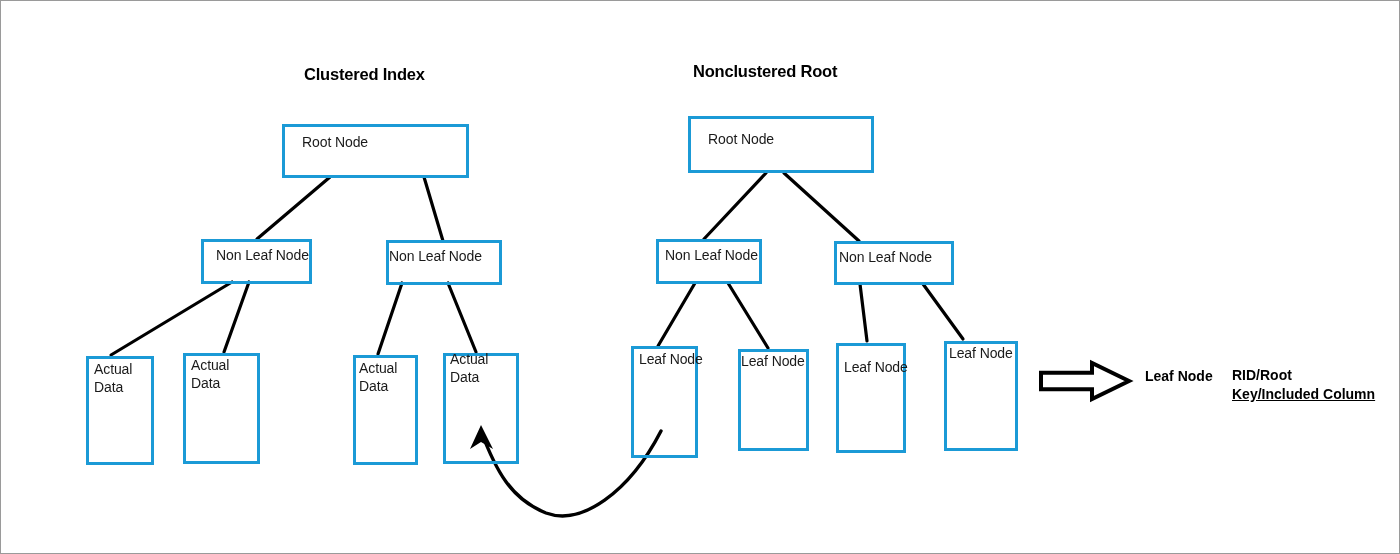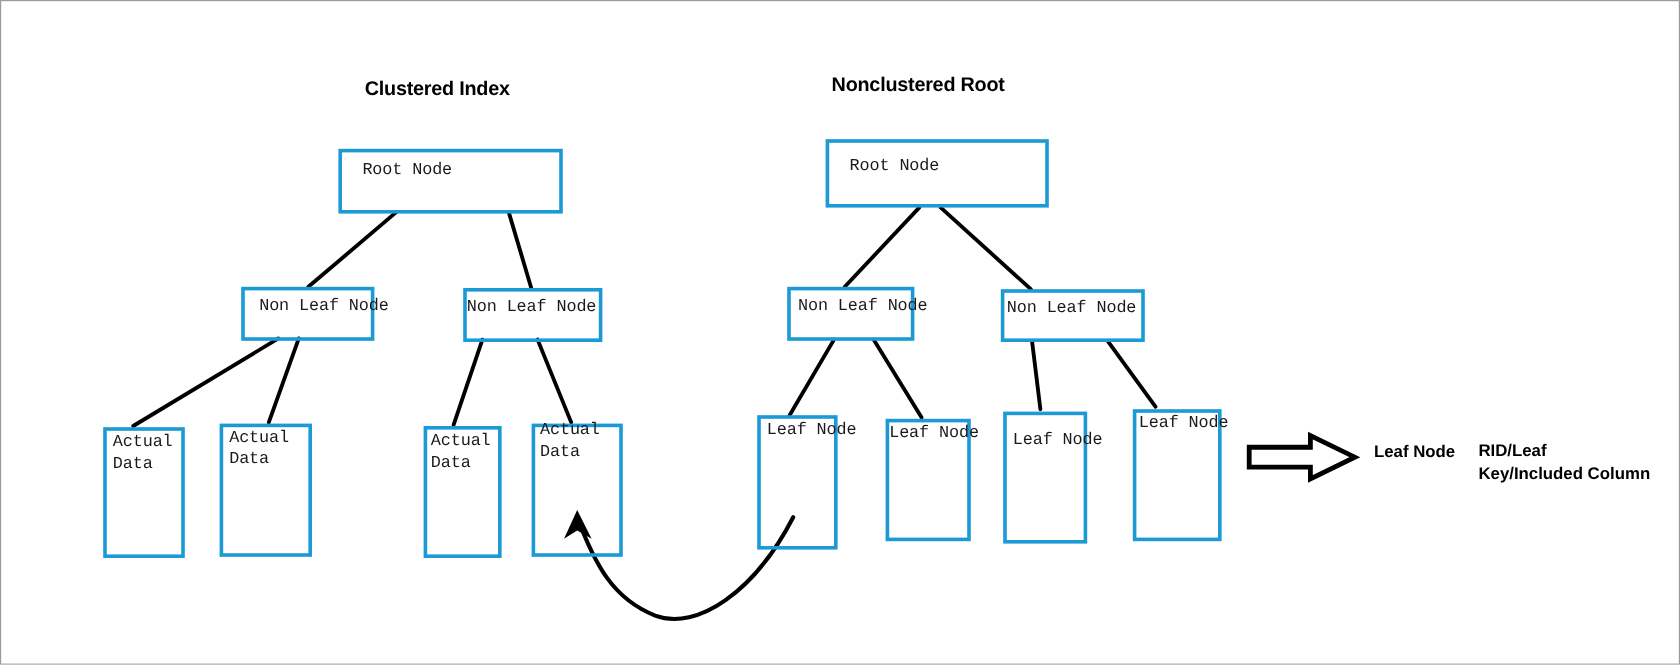--- a/index.html
+++ b/index.html
@@ -37,21 +37,21 @@
     letter-spacing: -0.2px;
   }
   .node {
     position: absolute;
     border: 3px solid #1b9ad6;
     background: transparent;
     box-sizing: border-box;
   }
   .node-label {
     position: absolute;
-    font-family: Liberation Mono, monospace;
+    font-family: Liberation Sans, sans-serif;
     font-size: 14px;
     color: #1a1a1a;
     white-space: nowrap;
     line-height: 1.28;
     letter-spacing: -0.1px;
   }
   .node-label.wrap {
     white-space: normal;
     width: 62px;
   }
@@ -123,17 +123,17 @@
       <div class="node-label" style="left: 638px; top: 350px; color: rgb(26, 26, 26);">Leaf Node</div>
       <div class="node" style="left: 737px; top: 348px; width: 71px; height: 102px; border-color: rgb(27, 154, 214);"></div>
       <div class="node-label" style="left: 740px; top: 352px; color: rgb(26, 26, 26);">Leaf Node</div>
       <div class="node" style="left: 835px; top: 342px; width: 70px; height: 110px; border-color: rgb(27, 154, 214);"></div>
       <div class="node-label" style="left: 843px; top: 358px; color: rgb(26, 26, 26);">Leaf Node</div>
       <div class="node" style="left: 943px; top: 340px; width: 74px; height: 110px; border-color: rgb(27, 154, 214);"></div>
       <div class="node-label" style="left: 948px; top: 344px; color: rgb(26, 26, 26);">Leaf Node</div>
     </div>
   <div id="legend-layer">
       <div class="legend-text" style="left: 1144px; top: 366px;">Leaf Node</div>
-      <div class="legend-text" style="left: 1231px; top: 365px;">RID/Leaf</div>
-      <div class="legend-text" style="left: 1231px; top: 384px;">Key/Included Column</div>
+      <div class="legend-text" style="left: 1231px; top: 365px;">RID/Root</div>
+      <div class="legend-text" style="left: 1231px; top: 384px; text-decoration: underline;">Key/Included Column</div>
     </div>
 
 </div>
 
 </body></html>

